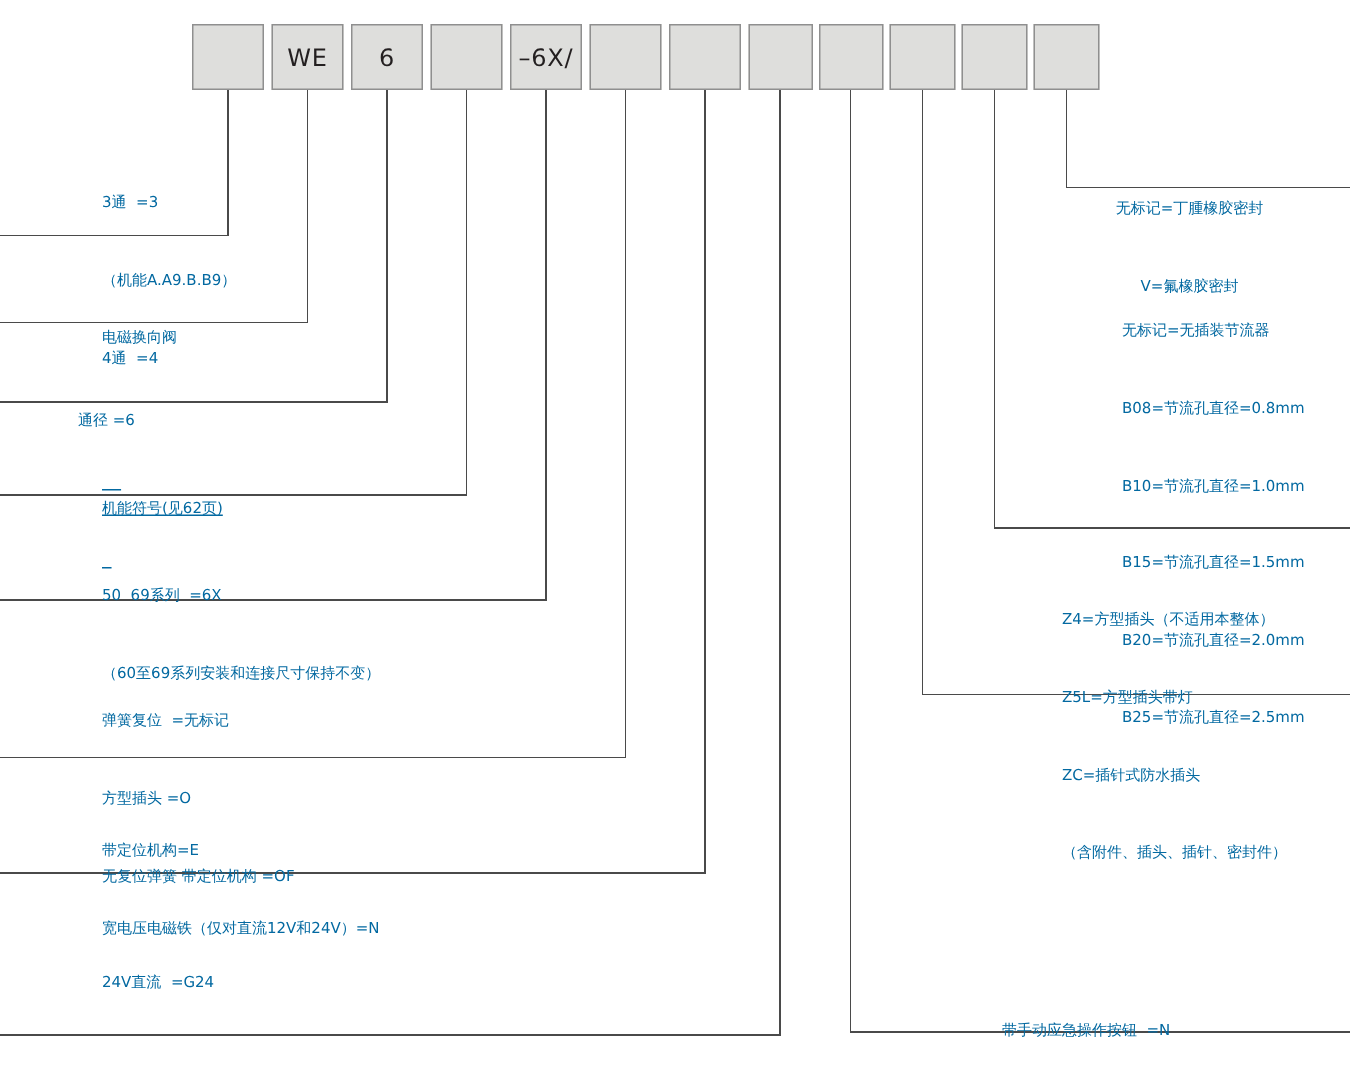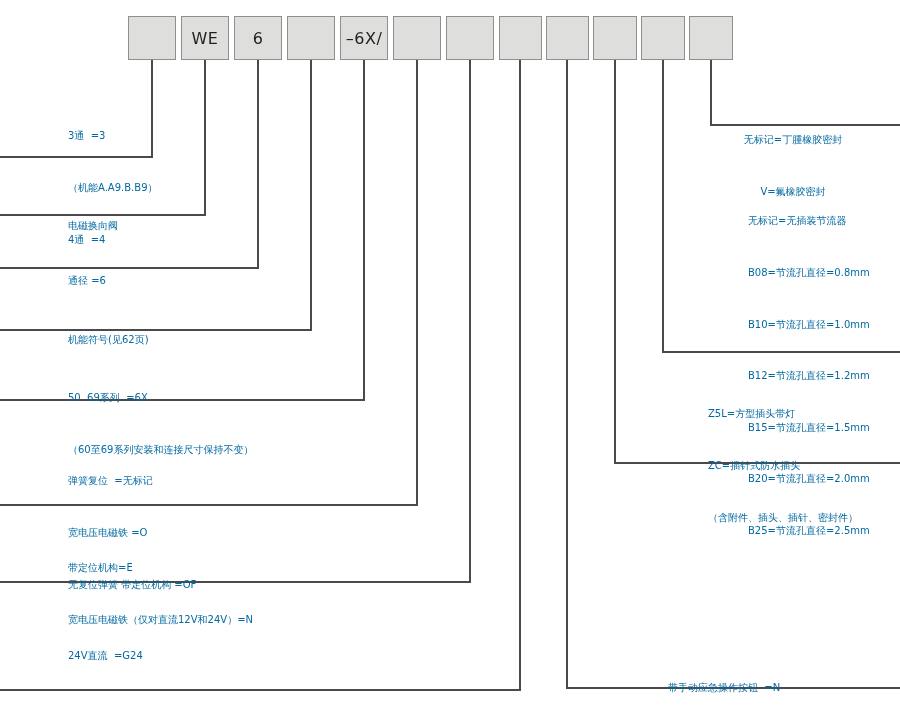--- a/index.html
+++ b/index.html
@@ -95,36 +95,36 @@
   <div class="note" style="left:20px;top:93px;">
     <span class="ln">3通  =3</span>
     <span class="ln">（机能A.A9.B.B9）</span>
     <span class="ln">4通  =4</span>
   </div>
 
   <div class="note" style="left:20px;top:183px;">
     <span class="ln">电磁换向阀</span>
   </div>
 
-  <div class="note" style="left:20px;top:238px;">
+  <div class="note" style="left:4px;top:238px;">
     <span class="ln">通径 =6</span>
   </div>
 
-  <div class="note" style="left:20px;top:297px;">
+  <div class="note" style="left:20px;top:297px;text-decoration:underline;">
     <span class="ln">机能符号(见62页)</span>
   </div>
 
   <div class="note" style="left:20px;top:355px;">
     <span class="ln">50  69系列  =6X</span>
     <span class="ln">（60至69系列安装和连接尺寸保持不变）</span>
   </div>
 
   <div class="note" style="left:20px;top:438px;">
     <span class="ln">弹簧复位  =无标记</span>
-    <span class="ln">宽电压电磁铁 =O</span>
+    <span class="ln">方型插头 =O</span>
     <span class="ln">无复位弹簧 带定位机构 =OF</span>
   </div>
 
   <div class="note" style="left:20px;top:525px;">
     <span class="ln">带定位机构=E</span>
     <span class="ln">宽电压电磁铁（仅对直流12V和24V）=N</span>
   </div>
 
   <div class="note" style="left:20px;top:613px;">
     <span class="ln">24V直流  =G24</span>
@@ -134,28 +134,28 @@
 
   <div class="note right-align" style="left:600px;top:97px;width:290px;">
     <span class="ln">无标记=丁腫橡胶密封</span>
     <span class="ln">V=氟橡胶密封</span>
   </div>
 
   <div class="note" style="left:700px;top:178px;">
     <span class="ln">无标记=无插装节流器</span>
     <span class="ln">B08=节流孔直径=0.8mm</span>
     <span class="ln">B10=节流孔直径=1.0mm</span>
-    <span class="ln">B12=节流孔直径=1.2mm</span>
     <span class="ln">B15=节流孔直径=1.5mm</span>
     <span class="ln">B20=节流孔直径=2.0mm</span>
     <span class="ln">B25=节流孔直径=2.5mm</span>
     
   </div>
 
   <div class="note" style="left:660px;top:371px;">
+    <span class="ln">Z4=方型插头（不适用本整体）</span>
     <span class="ln">Z5L=方型插头带灯</span>
     <span class="ln">ZC=插针式防水插头</span>
     <span class="ln">（含附件、插头、插针、密封件）</span>
   </div>
 
   <div class="note" style="left:620px;top:645px;">
     <span class="ln">带手动应急操作按钮  =N</span>
   </div>
 
 </div>

